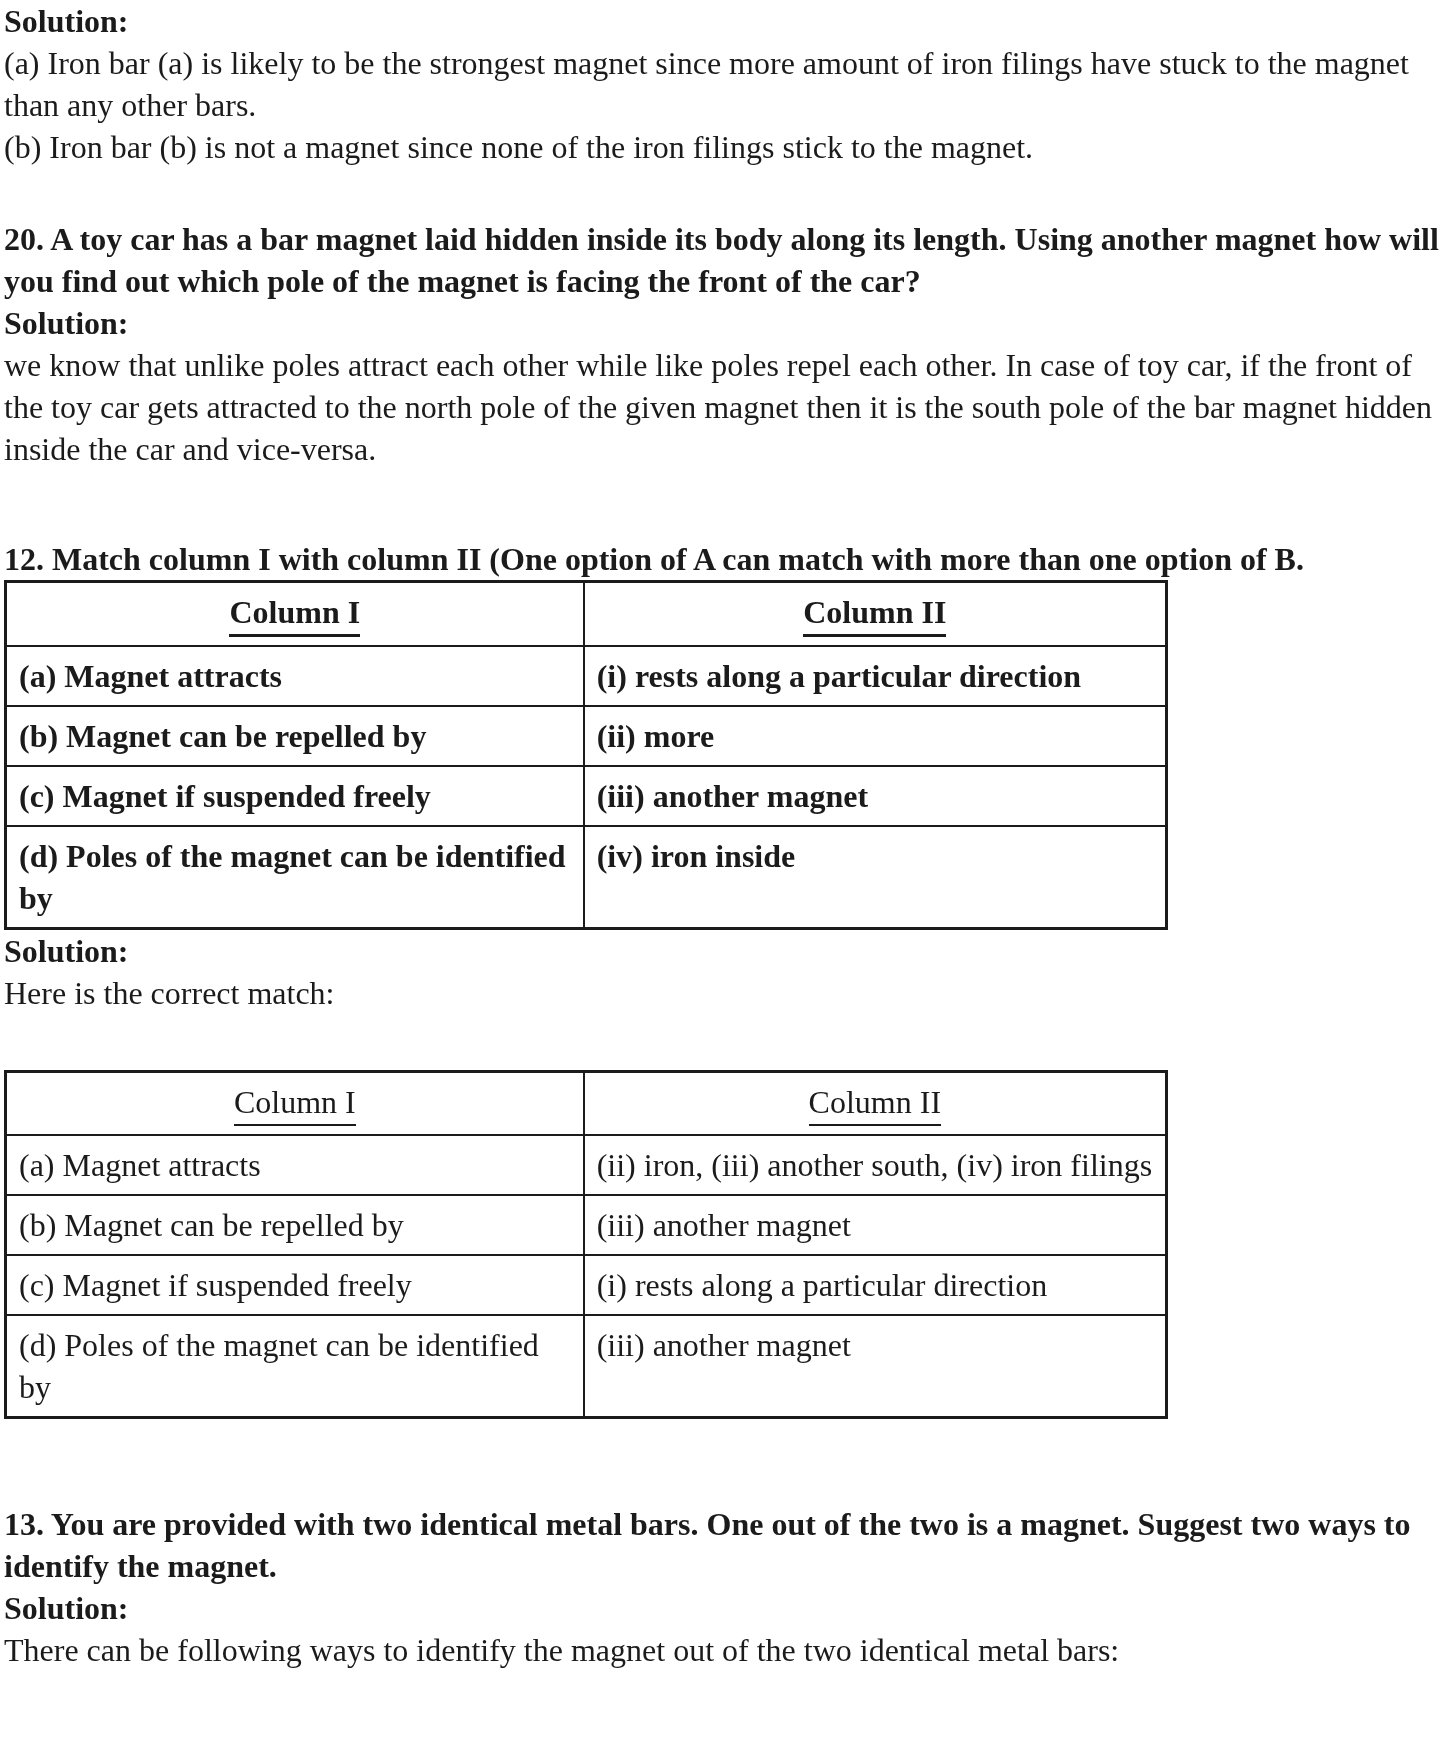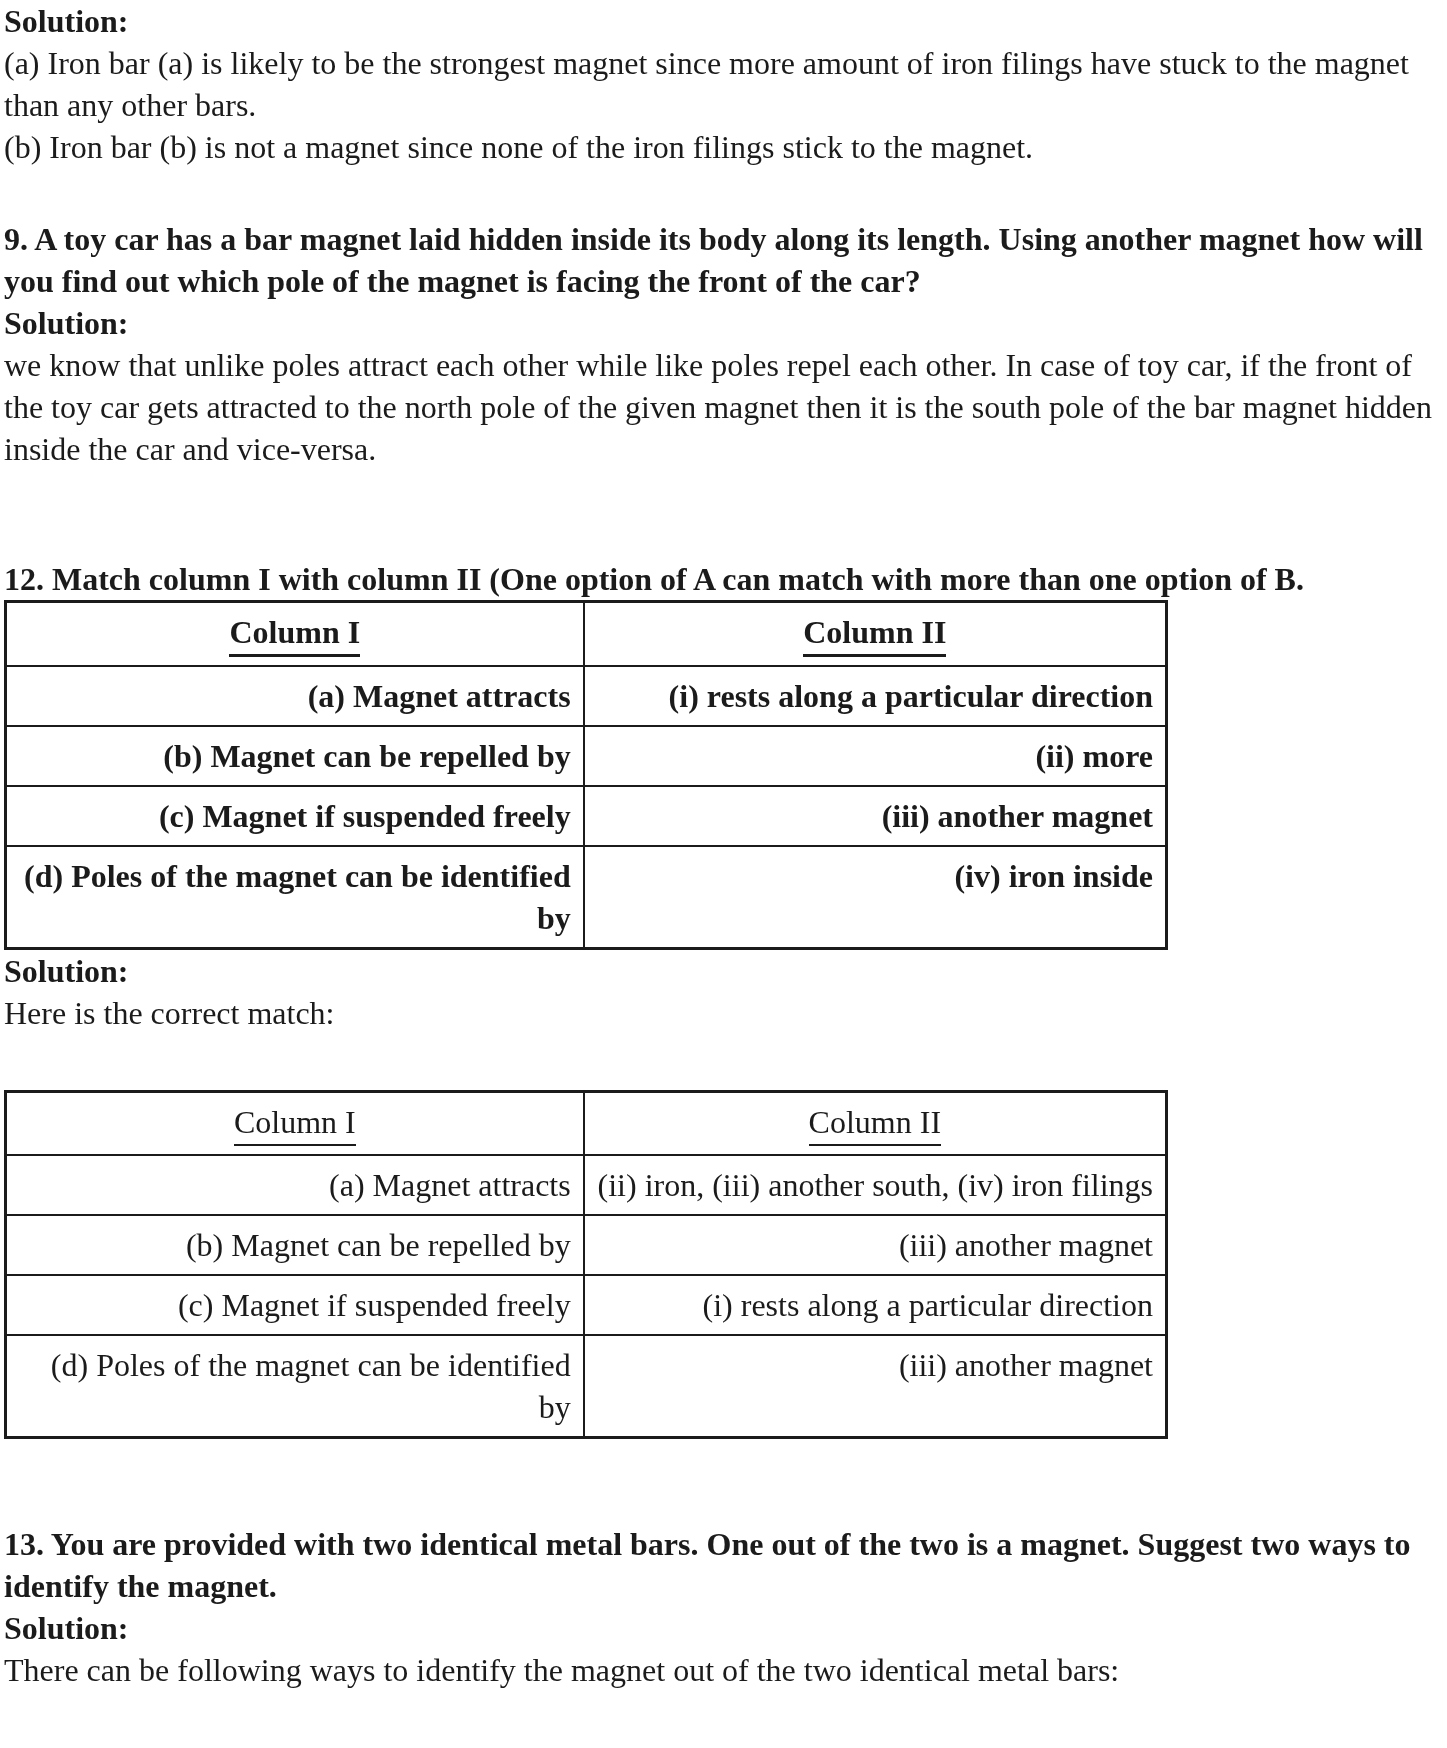--- a/index.html
+++ b/index.html
@@ -20,39 +20,39 @@
     padding: 0 6px 0 4px;
     box-sizing: border-box;
     width: 1447px;
   }
   p {
     margin: 0;
     padding: 0;
   }
   .bold { font-weight: bold; }
   .gap-q11 { margin-top: 50px; }
-  .gap-q12 { margin-top: 88px; }
+  .gap-q12 { margin-top: 68px; }
   .gap-table2 { margin-top: 56px; }
   .gap-q13 { margin-top: 84px; }
 
   table {
     border-collapse: collapse;
     width: 1164px;
     table-layout: fixed;
   }
   table, th, td {
     border: 2px solid #1b1b1b;
   }
   table {
     border-width: 3px;
   }
   th, td {
     padding: 8px 12px;
     vertical-align: top;
-    text-align: right;
+    text-align: left;
     font-weight: normal;
   }
   th {
     text-align: center;
   }
   col.c1 { width: 49.8%; }
   col.c2 { width: 50.2%; }
 
   .tbl-bold td, .tbl-bold th { font-weight: bold; }
 
@@ -67,21 +67,21 @@
 </style>
 </head>
 <body>
 
 <div class="page">
 
   <p class="bold">Solution:</p>
   <p>(a) Iron bar (a) is likely to be the strongest magnet since more amount of iron filings have stuck to the magnet than any other bars.</p>
   <p>(b) Iron bar (b) is not a magnet since none of the iron filings stick to the magnet.</p>
 
-  <p class="bold gap-q11">9. A toy car has a bar magnet laid hidden inside its body along its length. Using another magnet how will you find out which pole of the magnet is facing the front of the car?</p>
+  <p class="bold gap-q11">20. A toy car has a bar magnet laid hidden inside its body along its length. Using another magnet how will you find out which pole of the magnet is facing the front of the car?</p>
   <p class="bold">Solution:</p>
   <p>we know that unlike poles attract each other while like poles repel each other. In case of toy car, if the front of the toy car gets attracted to the north pole of the given magnet then it is the south pole of the bar magnet hidden inside the car and vice-versa.</p>
 
   <p class="bold gap-q12">12. Match column I with column II (One option of A can match with more than one option of B.</p>
 
   <table class="tbl-bold">
     <colgroup>
         <col class="c1">
         <col class="c2">
       </colgroup>

